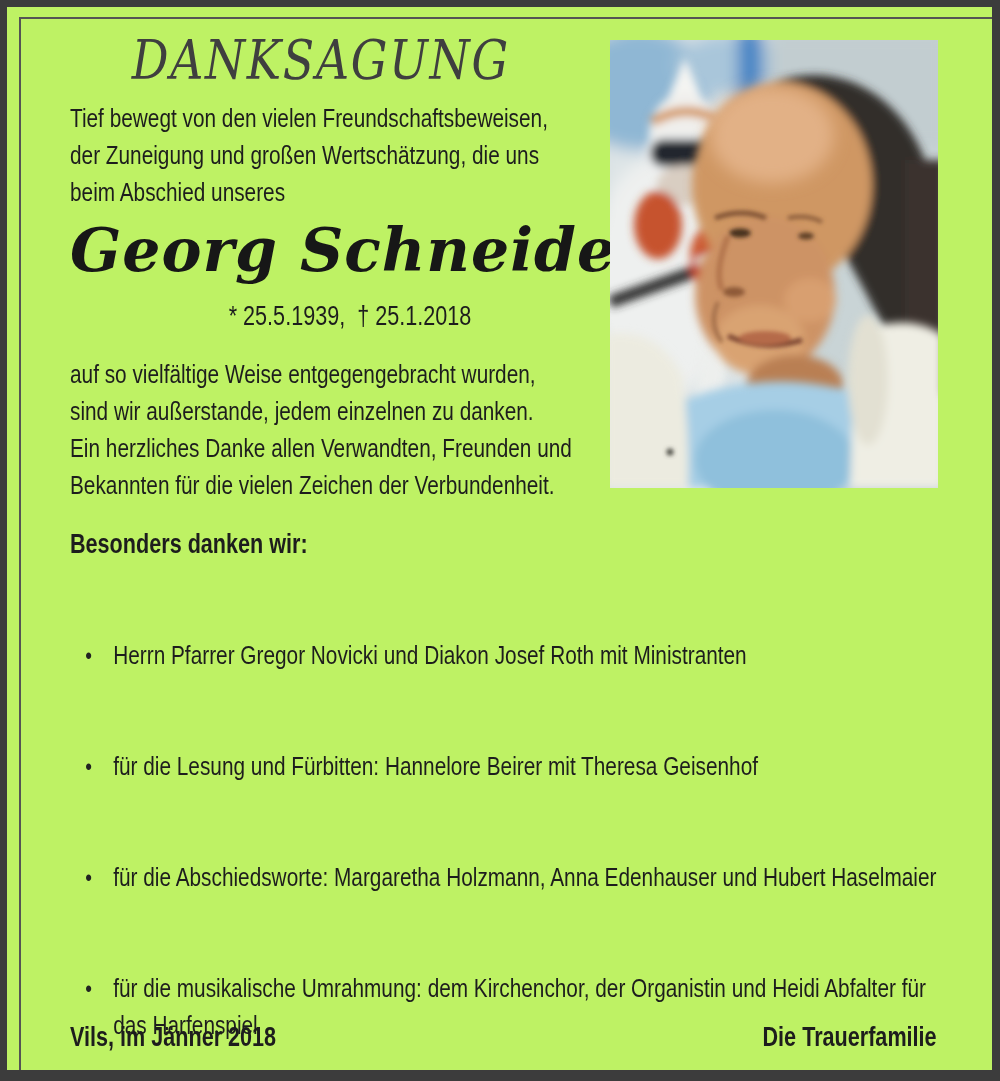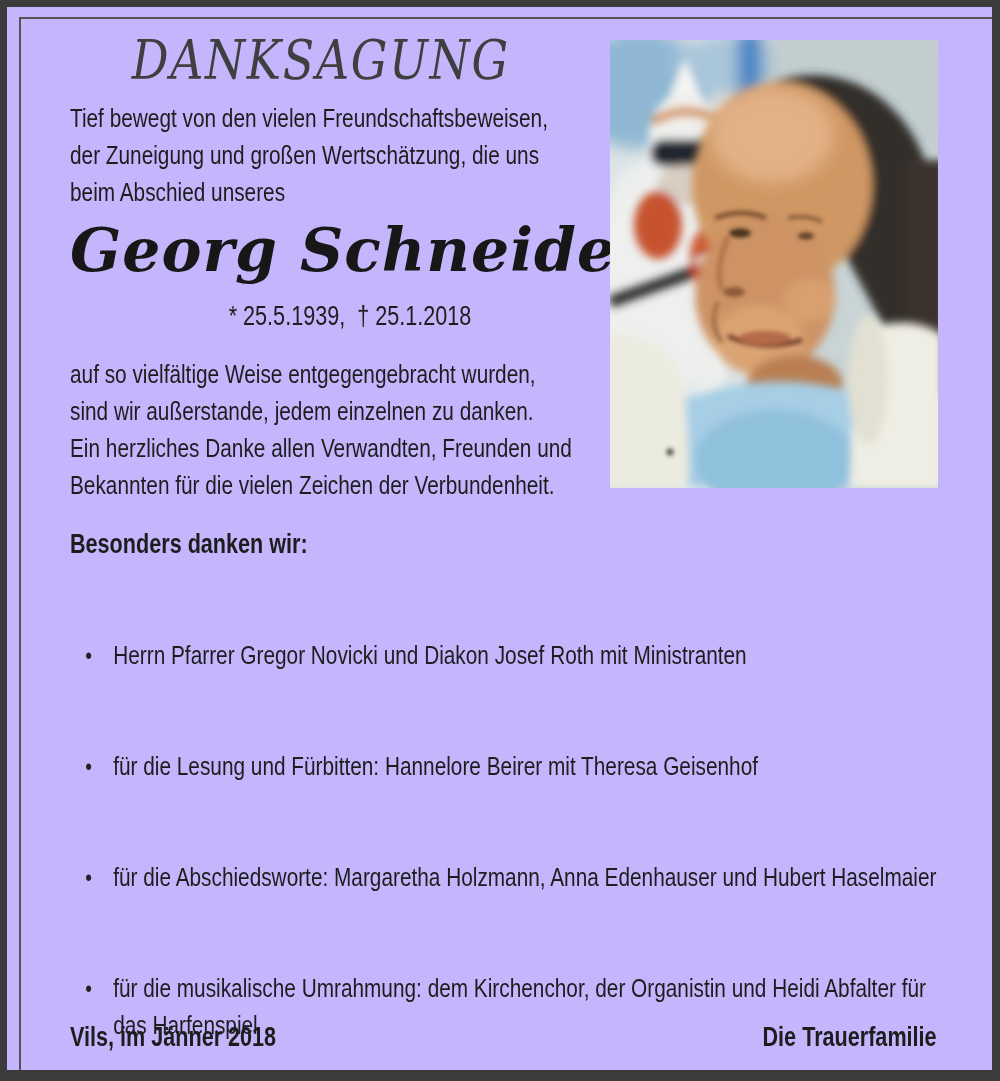--- a/index.html
+++ b/index.html
@@ -7,21 +7,21 @@
     width: 1000px; height: 1081px;
     background: #3c3c3c;
     overflow: hidden;
     position: relative;
     font-family: "Liberation Sans", sans-serif;
   }
   .page {
     position: absolute;
     left: 7px; top: 7px;
     width: 985px; height: 1063px;
-    background: #c4b5fd;
+    background: #bef264;
   }
   .inner-border {
     position: absolute;
     left: 12px; top: 10px; right: 0; bottom: 0;
     border-top: 2px solid #545454;
     border-left: 2px solid #545454;
     pointer-events: none;
   }
   .abs { position: absolute; }
   .sans {

